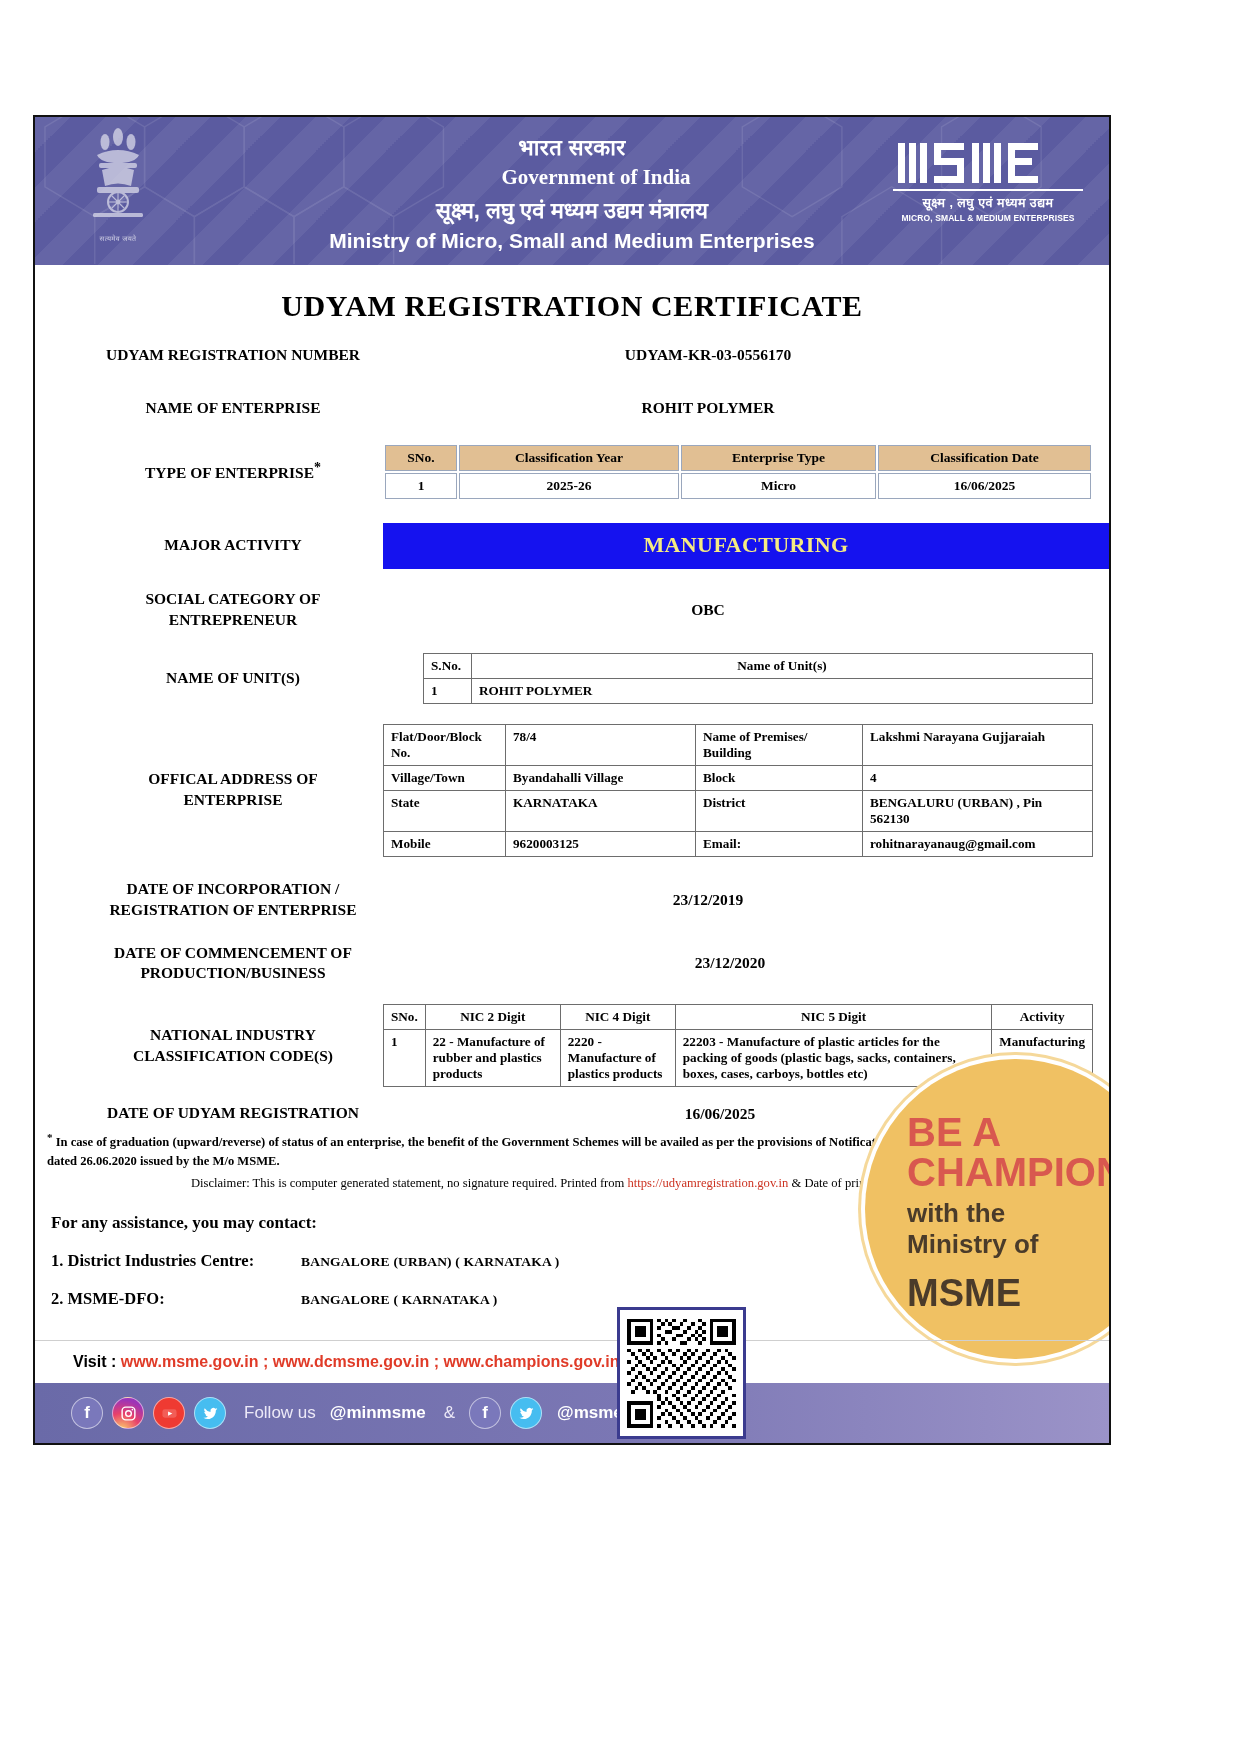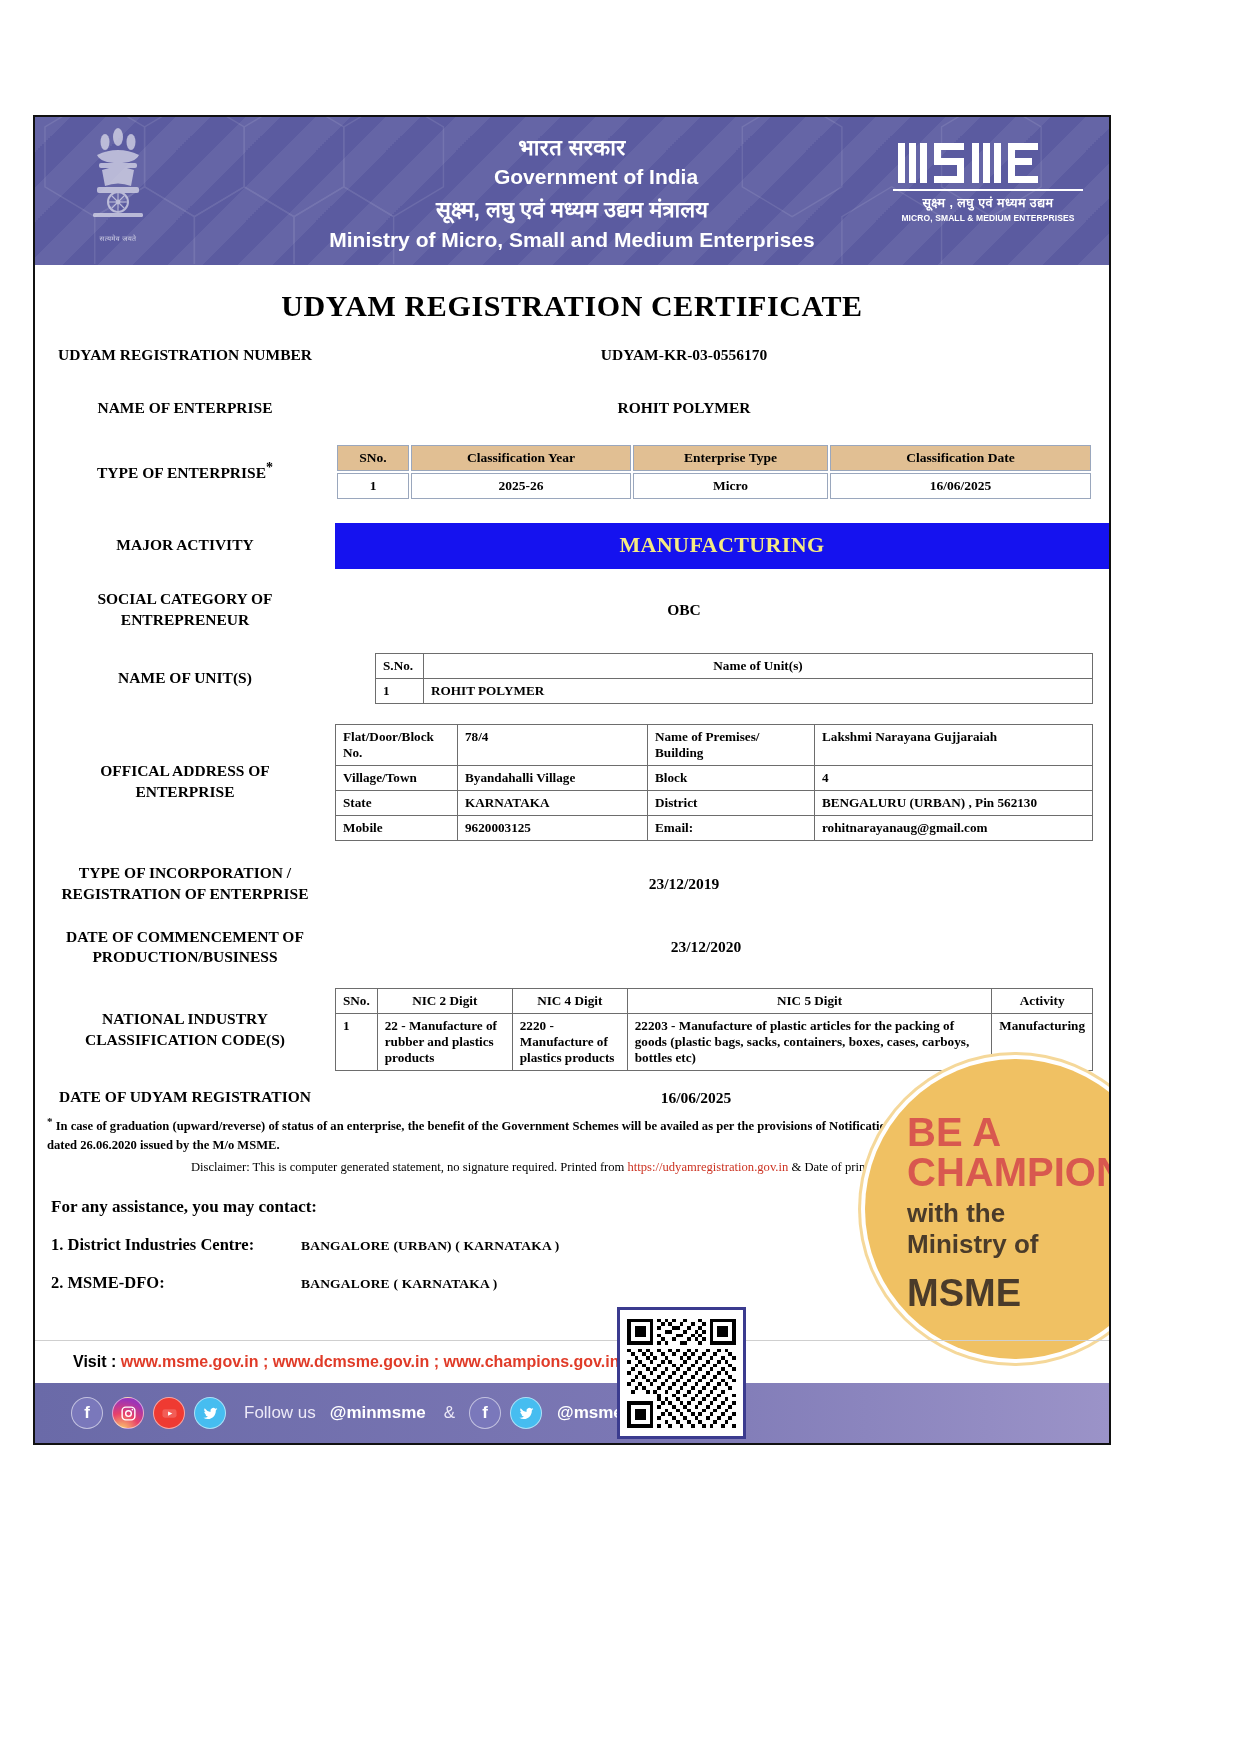--- a/index.html
+++ b/index.html
@@ -47,21 +47,21 @@
   .emblem-svg { width: 66px; height: 108px; display:block; opacity:.85;}
   .emblem-text {
     font-size: 7px; letter-spacing: .3px; margin-top: 1px;
     color:#cfcfe4; font-family:"Liberation Sans",sans-serif;
   }
   .banner-center {
     position: absolute; left: 0; right: 0; top: 14px;
     text-align: center; color: #fff;
   }
   .bc-hi1 { font-size: 22px; font-weight: 700; letter-spacing: .4px; font-family:"Liberation Sans",sans-serif;}
-  .bc-en1 { font-size: 21px; font-weight: 700; margin-top: 4px; font-family:Liberation Sans, sans-serif;margin-left:48px;}
+  .bc-en1 { font-size: 21px; font-weight: 700; margin-top: 4px; font-family:Liberation Serif, serif;margin-left:48px;}
   .bc-hi2 { font-size: 22px; font-weight: 700; margin-top: 4px; font-family:"Liberation Sans",sans-serif;}
   .bc-en2 { font-size: 21px; font-weight: 700; margin-top: 5px; font-family:"Liberation Sans",sans-serif;}
 
   .msme-logo {
     position: absolute; right: 26px; top: 22px;
     width: 190px; text-align: center; color: #fff;
   }
   .msme-word { display:flex; justify-content:center; align-items:flex-end; gap:3px; height:46px;}
   .msme-sub1 {
     font-size: 12.5px; font-weight: 700; margin-top: 4px;
@@ -79,20 +79,21 @@
   }
 
   
   .row { display: flex; align-items: center; width: 100%; }
   .lbl {
     width: 300px; flex: 0 0 300px;
     text-align: center;
     font-size: 15.5px; font-weight: bold;
     line-height: 1.35;
     padding: 0 20px;
+    margin-left: 48px;
   }
   .val {
     flex: 1 1 auto;
     text-align: center;
     font-size: 15.5px; font-weight: bold;
   }
   .val-left-pad { padding-right: 76px; }
 
   .sup { font-size: 14px; vertical-align: super; font-weight: bold;}
 
@@ -381,21 +382,21 @@
             <td>Email:</td>
             <td>rohitnarayanaug@gmail.com</td>
           </tr>
         </tbody>
       </table>
     </div>
   </div>
 
   <div class="row" style="margin-top:22px;">
     <div class="lbl">
-      <div>TYPE OF INCORPORATION /</div>
+      <div>DATE OF INCORPORATION /</div>
       <div>REGISTRATION OF ENTERPRISE</div>
     </div>
     <div class="val val-left-pad">23/12/2019</div>
   </div>
 
   <div class="row" style="margin-top:22px;gap:44px;">
     <div class="lbl">
       <div>DATE OF COMMENCEMENT OF</div>
       <div>PRODUCTION/BUSINESS</div>
     </div>

